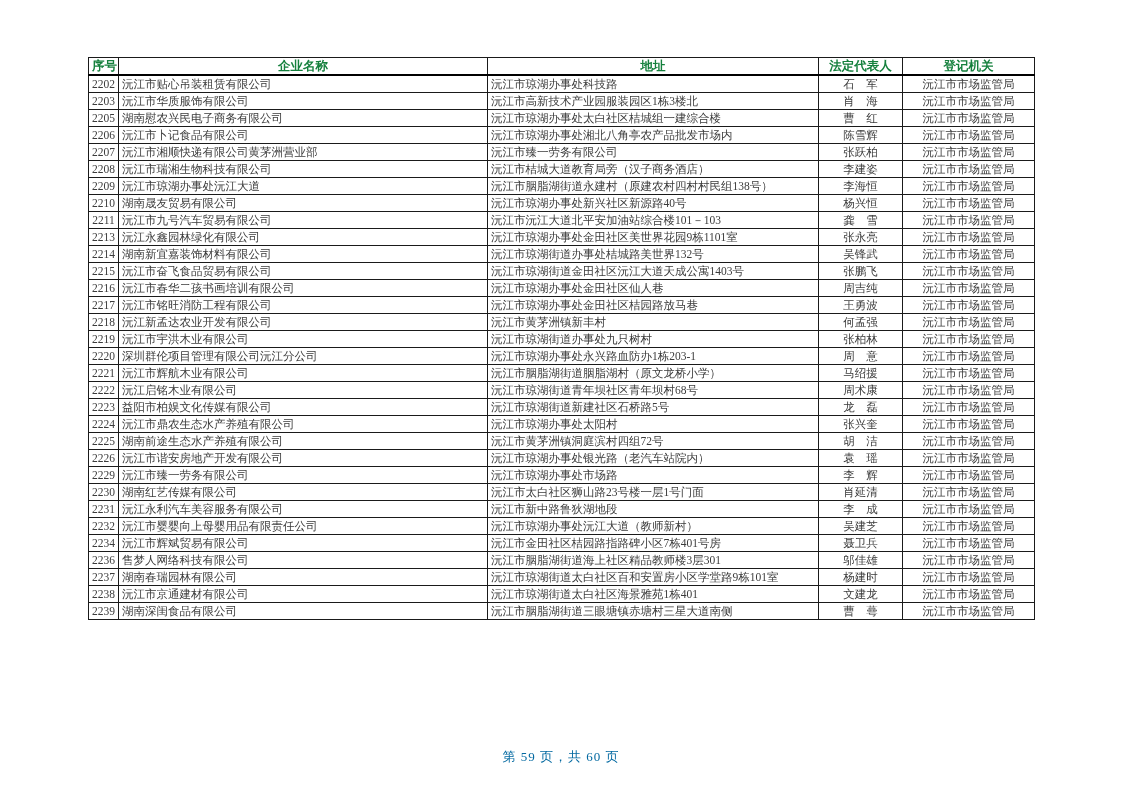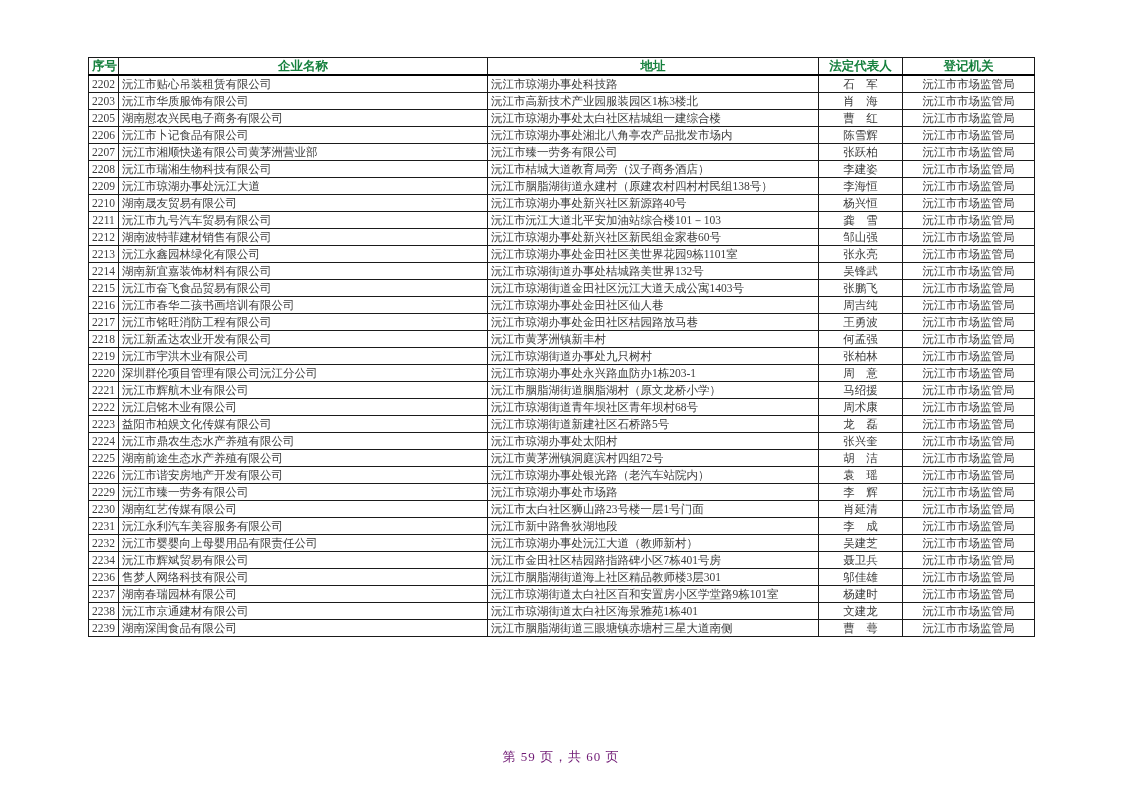--- a/index.html
+++ b/index.html
@@ -45,21 +45,21 @@
   }
   td.c0, td.c3, td.c4 { text-align: center; }
   td.c1, td.c2 { text-align: left; }
   .footer {
     position: absolute;
     left: 0;
     top: 748px;
     width: 100%;
     text-align: center;
     font-size: 13px;
-    color: #701a75;
+    color: #0369a1;
     letter-spacing: 1px;
   }
 </style>
 </head>
 <body>
 
 <div class="page">
   <table class="registry">
     <colgroup>
       <col style="width:30px">
@@ -135,27 +135,20 @@
           <td class="c4">沅江市市场监管局</td>
         </tr>
         <tr>
           <td class="c0">2211</td>
           <td class="c1">沅江市九号汽车贸易有限公司</td>
           <td class="c2">沅江市沅江大道北平安加油站综合楼101－103</td>
           <td class="c3">龚　雪</td>
           <td class="c4">沅江市市场监管局</td>
         </tr>
         <tr>
-          <td class="c0">2212</td>
-          <td class="c1">湖南波特菲建材销售有限公司</td>
-          <td class="c2">沅江市琼湖办事处新兴社区新民组金家巷60号</td>
-          <td class="c3">邹山强</td>
-          <td class="c4">沅江市市场监管局</td>
-        </tr>
-        <tr>
           <td class="c0">2213</td>
           <td class="c1">沅江永鑫园林绿化有限公司</td>
           <td class="c2">沅江市琼湖办事处金田社区美世界花园9栋1101室</td>
           <td class="c3">张永亮</td>
           <td class="c4">沅江市市场监管局</td>
         </tr>
         <tr>
           <td class="c0">2214</td>
           <td class="c1">湖南新宜嘉装饰材料有限公司</td>
           <td class="c2">沅江市琼湖街道办事处桔城路美世界132号</td>

